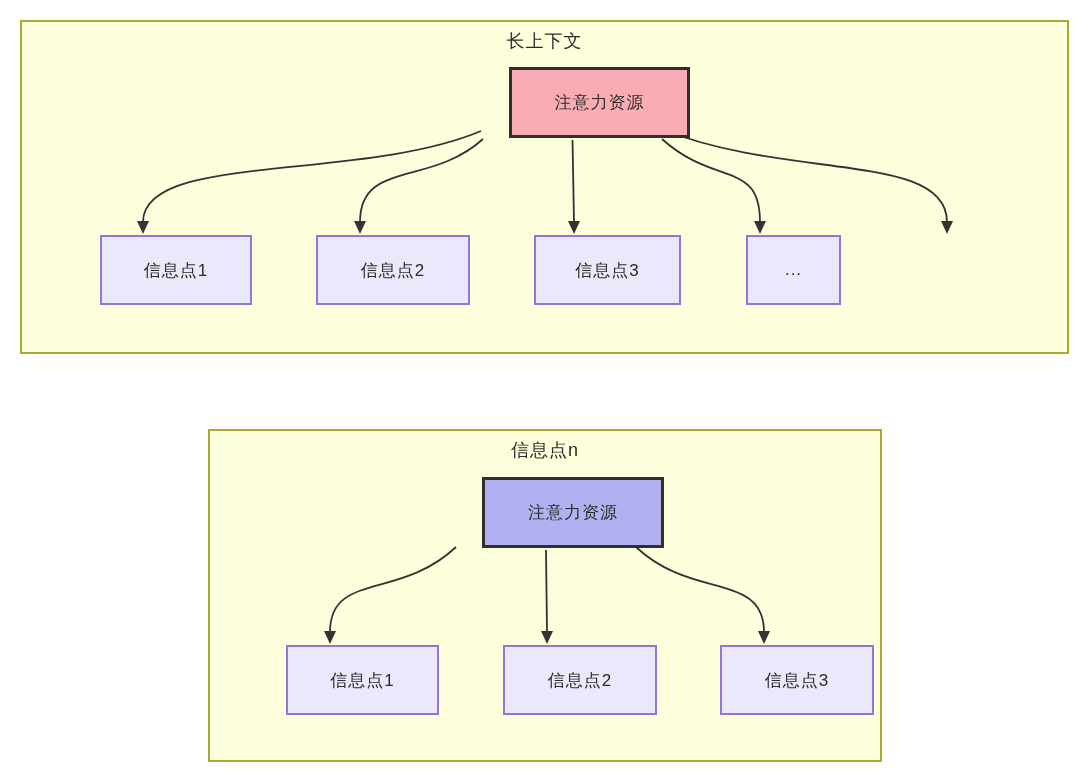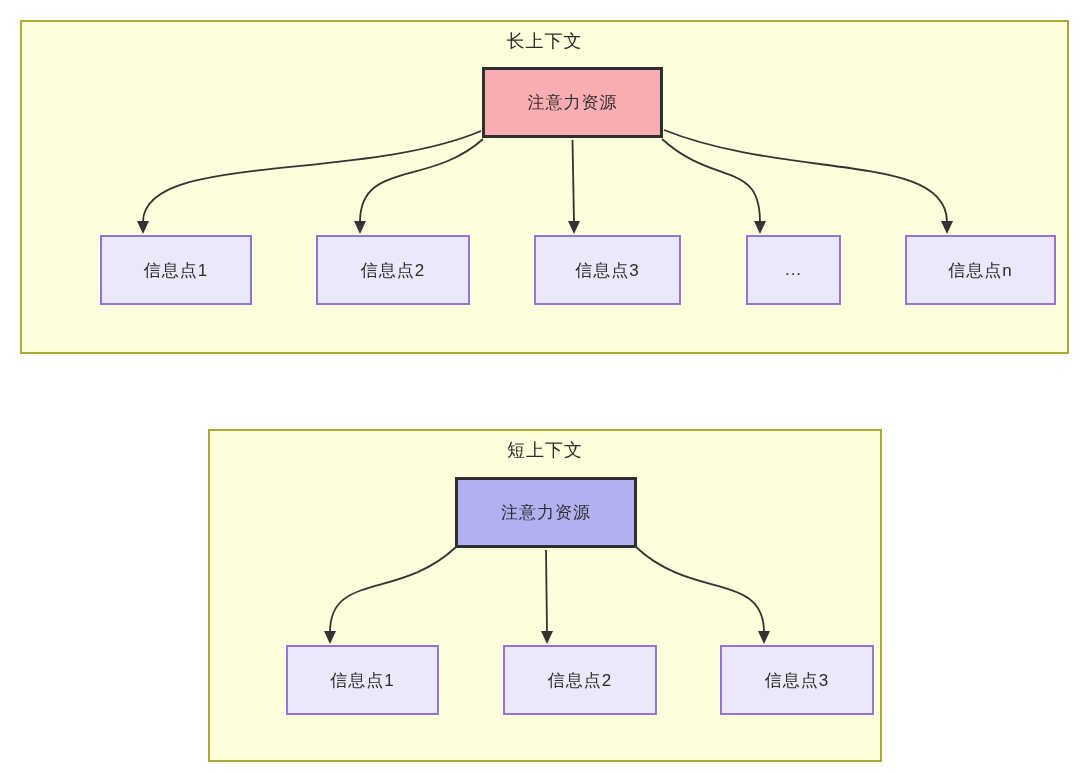--- a/index.html
+++ b/index.html
@@ -38,20 +38,21 @@
   .node{
     position:absolute;
     display:flex;align-items:center;justify-content:center;
     box-sizing:border-box;
     font-size:17px;
     letter-spacing:1px;
     background:var(--target_fill);
   }
   .source{
     border:3px solid var(--source_border);
+    margin-left:27px;
   }
   .source-long{background:var(--long_source_fill);}
   .source-short{background:var(--short_source_fill);}
   .target{
     border:2px solid var(--target_border);
     margin-left:33px;
   }
   .connectors{
     position:absolute;left:0;top:0;
     pointer-events:none;
@@ -69,21 +70,21 @@
 </head>
 <body>
 
 <div class="stage">
 
   <div class="group" style="left:20px;top:20px;width:1049px;height:334px;">
     <div class="group-title">长上下文</div>
   </div>
 
   <div class="group" style="left:208px;top:429px;width:674px;height:333px;">
-    <div class="group-title">短上下文</div>
+    <div class="group-title">信息点n</div>
   </div>
 
   <svg class="connectors" width="1080" height="774" viewBox="0 0 1080 774" aria-hidden="true">
 
     <g>
       <path d="M481,131 C360,182 143,152 143,222"></path>
       <polygon points="137,221 149,221 143,234"></polygon>
     </g>
     <g>
       <path d="M483,139 C430,187 360,160 360,222"></path>
@@ -125,23 +126,20 @@
   </div>
   <div class="node target" style="left:283px;top:235px;width:154px;height:70px;">
     <span>信息点2</span>
   </div>
   <div class="node target" style="left:501px;top:235px;width:147px;height:70px;">
     <span>信息点3</span>
   </div>
   <div class="node target" style="left:713px;top:235px;width:95px;height:70px;">
     <span>...</span>
   </div>
-  <div class="node target" style="left:872px;top:235px;width:151px;height:70px;">
-    <span>信息点n</span>
-  </div>
 
   <div class="node source source-short" style="left:455px;top:477px;width:182px;height:71px;">
     <span>注意力资源</span>
   </div>
 
   <div class="node target" style="left:253px;top:645px;width:153px;height:70px;">
     <span>信息点1</span>
   </div>
   <div class="node target" style="left:470px;top:645px;width:154px;height:70px;">
     <span>信息点2</span>

